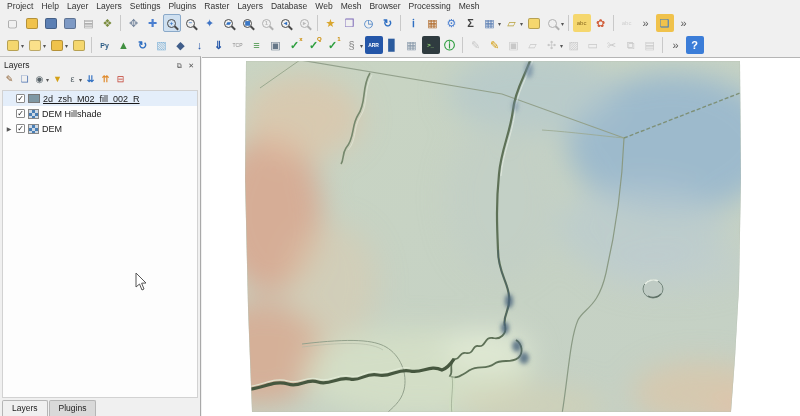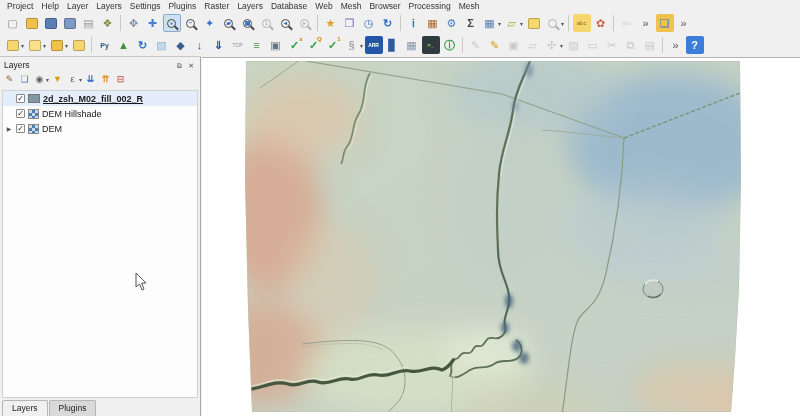--- a/index.html
+++ b/index.html
@@ -44,21 +44,21 @@
   .expander { width:8px; min-width:8px; font-size:6px; color:#555; text-align:center; }
   .cb { width:9px; height:9px; min-width:9px; background:#fff; border:1px solid #8a8a8a;
         font-size:8px; line-height:7px; text-align:center; color:#222; border-radius:1px; }
   .lyr-swatch { width:12px; height:9px; min-width:12px; border:1px solid #777; }
   .raster-icon { width:11px; height:10px; min-width:11px; border:1px solid #888;
       background-image:
         linear-gradient(45deg,#4a7fb5 25%,transparent 25%,transparent 75%,#4a7fb5 75%),
         linear-gradient(45deg,#4a7fb5 25%,#cfd9e4 25%,#cfd9e4 75%,#4a7fb5 75%);
       background-size:6px 6px; background-position:0 0,3px 3px; }
   .lyr-label { white-space:nowrap; }
-  .lyr-label.sel { font-weight:bold; text-decoration:underline; }
+  .lyr-label.sel { font-weight:normal; text-decoration:underline; }
 
   
   .tabbar { position:absolute; left:0; bottom:0; height:17px; display:flex; align-items:flex-end; padding-left:2px; }
   .tab { font-size:8.5px; color:#222; padding:2px 9px 3px 9px; border:1px solid #b5b5b5; border-bottom:none;
          background:#d9d9d9; margin-right:1px; border-radius:2px 2px 0 0; }
   .tab.active { background:#f0f0f0; position:relative; top:0; }
 
   
   .map-canvas { position:absolute; left:202px; top:57px; right:0; bottom:0;
                 background:#fff; border-top:1px solid #b5b5b5; }

